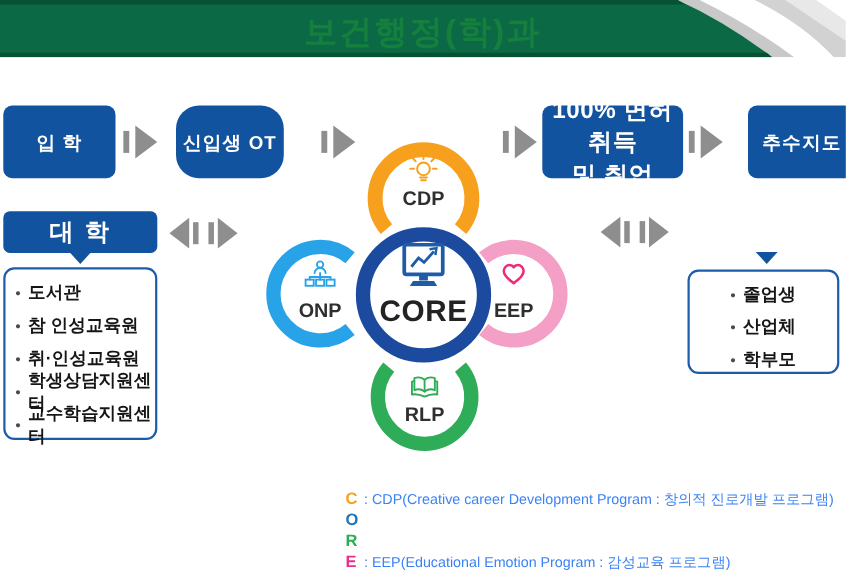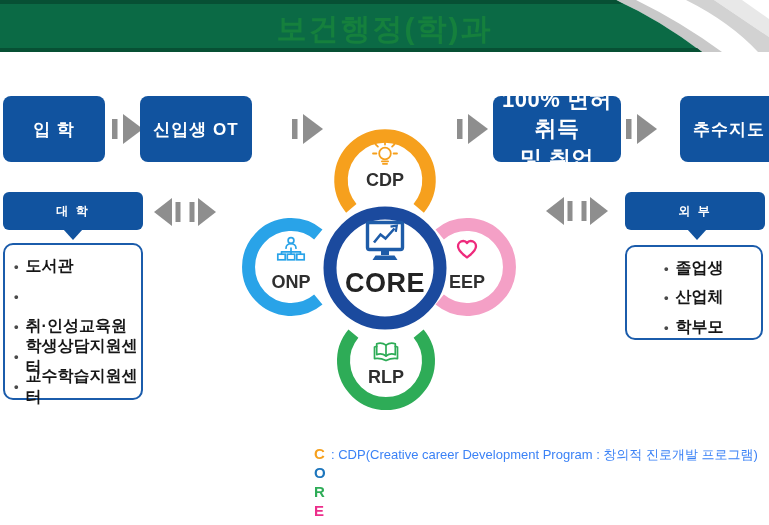--- a/index.html
+++ b/index.html
@@ -17,21 +17,21 @@
   
   .fbox{
     background:#11539f;border-radius:8px;color:#fff;font-weight:bold;
     display:flex;flex-direction:column;align-items:center;justify-content:center;
     text-align:center;font-size:17px;letter-spacing:1px;top:96px;height:66px;
   }
   .fbox .l2{font-size:22px;line-height:1.32;letter-spacing:0.5px;}
   
   .bubble{
     width:140px;height:38px;background:#11539f;border-radius:6px;color:#fff;
-    font-weight:bold;font-size:12px;letter-spacing:2px;
+    font-weight:bold;font-size:22px;letter-spacing:2px;
     display:flex;align-items:center;justify-content:center;top:192px;
   }
   .tail{
     width:0;height:0;top:229px;
     border-left:10px solid transparent;border-right:10px solid transparent;
     border-top:11px solid #11539f;
   }
   
   .listbox{
     background:#fff;border:2.5px solid #1b5cab;border-radius:10px;box-sizing:border-box;
@@ -73,21 +73,21 @@
 
   <div class="abs fbox" style="left:3px;width:102px;">
     <span>입 학</span>
   </div>
 
   <svg class="abs" style="left:112px;top:113px;" width="34" height="32" viewBox="0 0 34 32">
     <rect x="0" y="6" width="5.5" height="20" fill="#8E8E8E"></rect>
       <polygon points="11,1 31,16 11,31" fill="#8E8E8E"></polygon>
   </svg>
 
-  <div class="abs fbox" style="left:140px;width:112px;">
+  <div class="abs fbox" style="left:160px;width:98px;border-radius:21px;">
     <span>신입생 OT</span>
   </div>
 
   <svg class="abs" style="left:292px;top:113px;" width="34" height="32" viewBox="0 0 34 32">
     <rect x="0" y="6" width="5.5" height="20" fill="#8E8E8E"></rect>
       <polygon points="11,1 31,16 11,31" fill="#8E8E8E"></polygon>
   </svg>
 
   <svg class="abs" style="left:457px;top:113px;" width="34" height="32" viewBox="0 0 34 32">
     <rect x="0" y="6" width="5.5" height="20" fill="#8E8E8E"></rect>
@@ -121,39 +121,37 @@
   </svg>
 
   <div class="abs listbox univ-list">
     <ul>
       <li>
           <span class="blt">•</span>
           <span>도서관</span>
         </li>
       <li>
           <span class="blt">•</span>
+          <span>참 인성교육원</span>
         </li>
       <li>
           <span class="blt">•</span>
           <span>취·인성교육원</span>
         </li>
       <li>
           <span class="blt">•</span>
           <span>학생상담지원센터</span>
         </li>
       <li>
           <span class="blt">•</span>
           <span>교수학습지원센터</span>
         </li>
     </ul>
   </div>
 
-  <div class="abs bubble" style="left:625px;">
-    <span>외 부</span>
-  </div>
   <div class="abs tail" style="left:687px;"></div>
 
   <svg class="abs" style="left:546px;top:196px;" width="62" height="30" viewBox="0 0 62 30">
     <polygon points="18,1 0,15 18,29" fill="#8E8E8E"></polygon>
       <rect x="21.5" y="5" width="5" height="20" fill="#8E8E8E"></rect>
     <rect x="35.5" y="5" width="5" height="20" fill="#8E8E8E"></rect>
       <polygon points="44,1 62,15 44,29" fill="#8E8E8E"></polygon>
   </svg>
 
   <div class="abs listbox ext-list">
@@ -227,16 +225,17 @@
       <span class="legend-text">: CDP(Creative career Development Program : 창의적 진로개발 프로그램)</span>
     </div>
     <div class="legend-row">
       <span class="legend-letter lc-o">O</span>
     </div>
     <div class="legend-row">
       <span class="legend-letter lc-r">R</span>
     </div>
     <div class="legend-row">
       <span class="legend-letter lc-e">E</span>
+      <span class="legend-text">: EEP(Educational Emotion Program : 감성교육 프로그램)</span>
     </div>
   </div>
 
 </div>
 
 </body></html>

